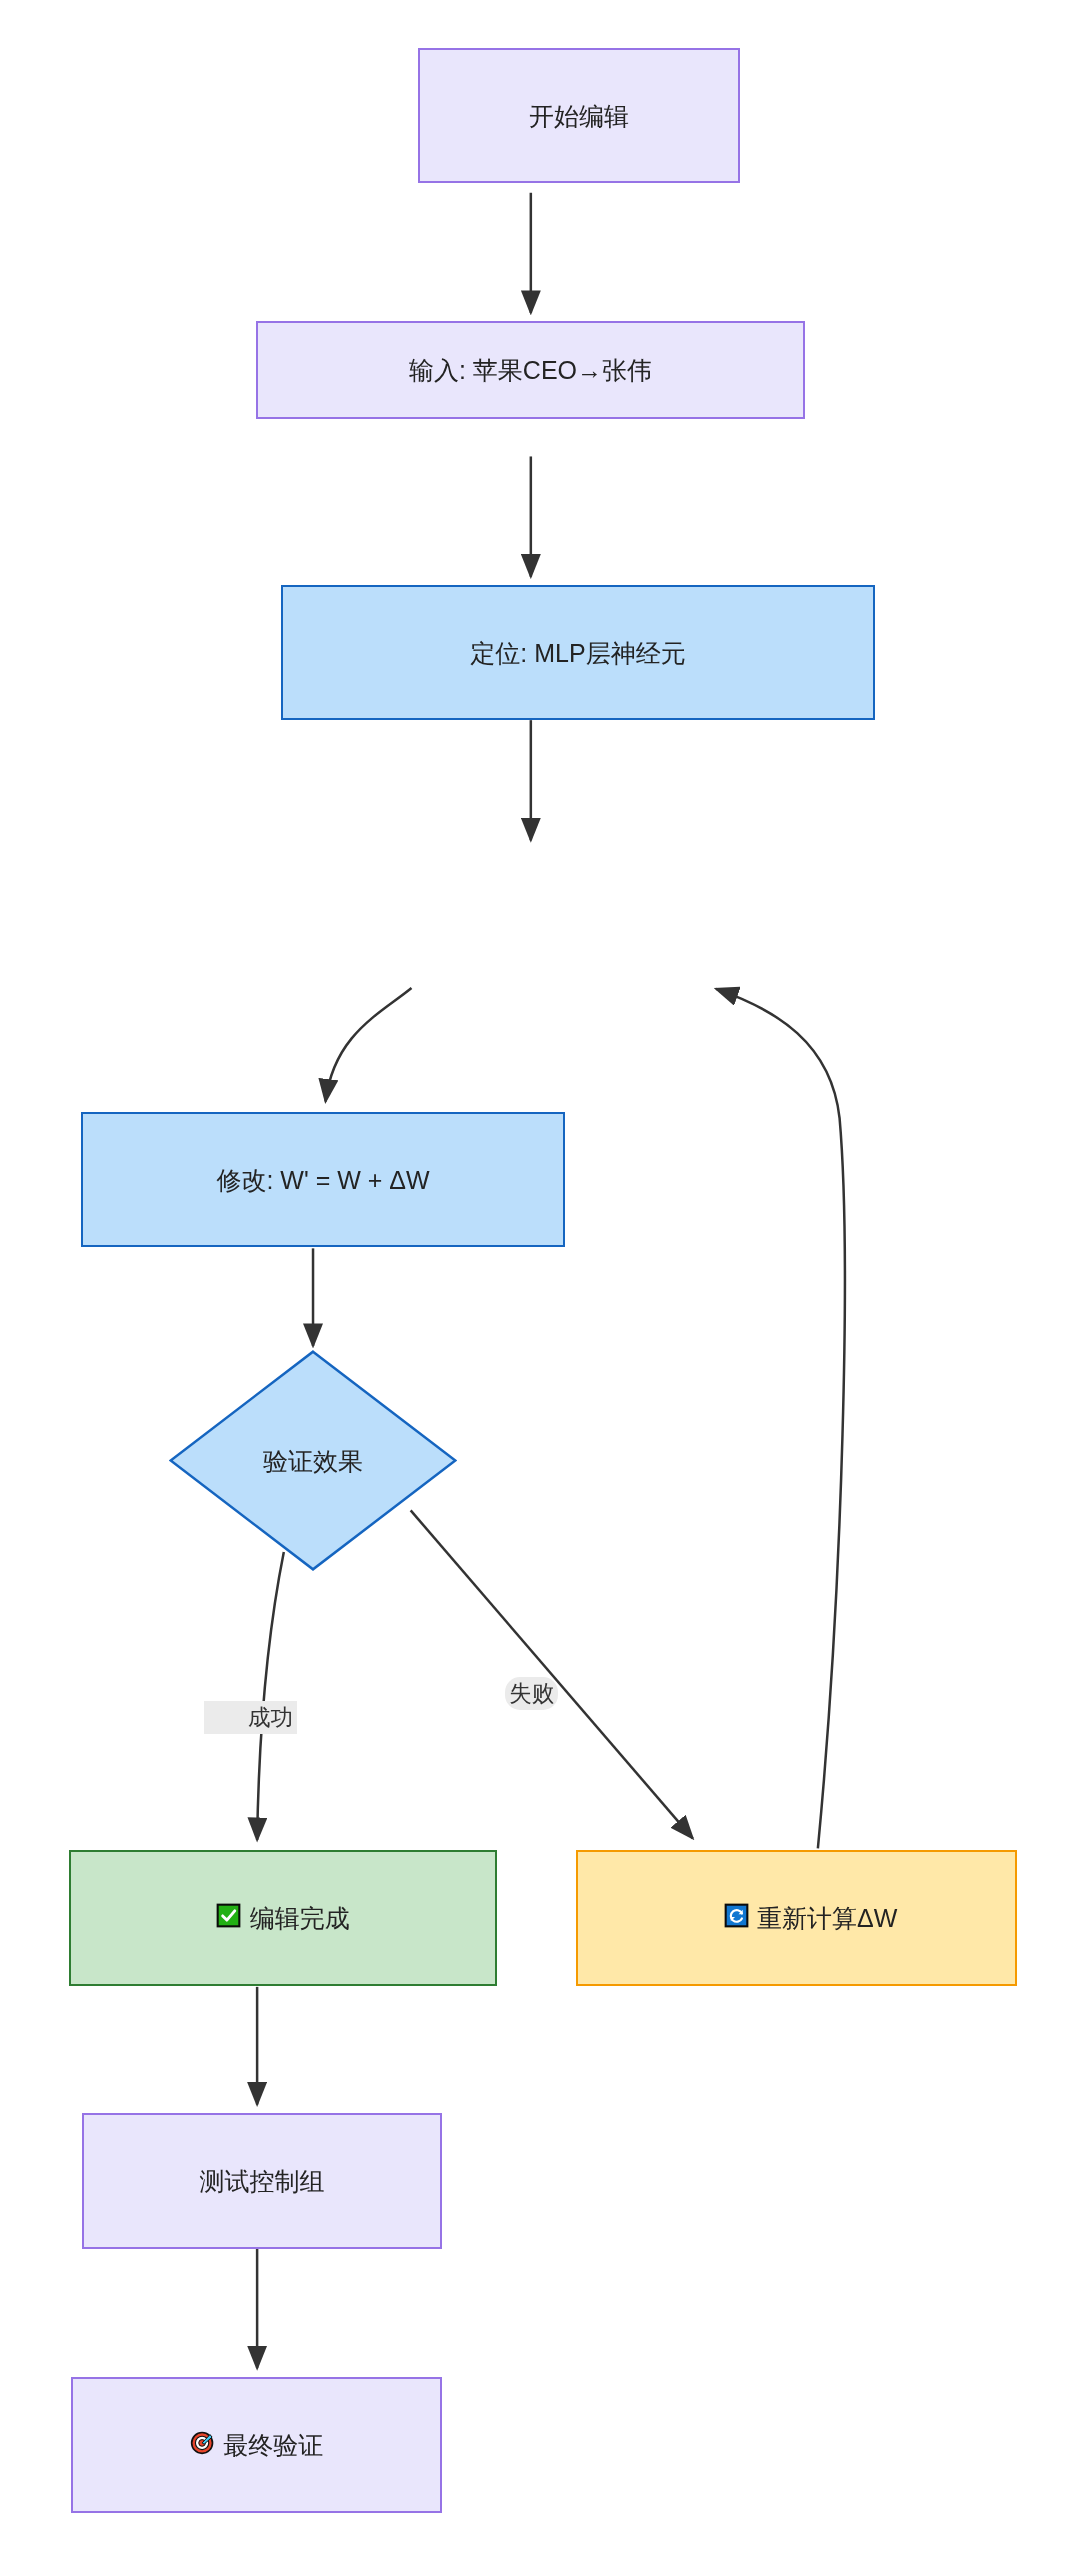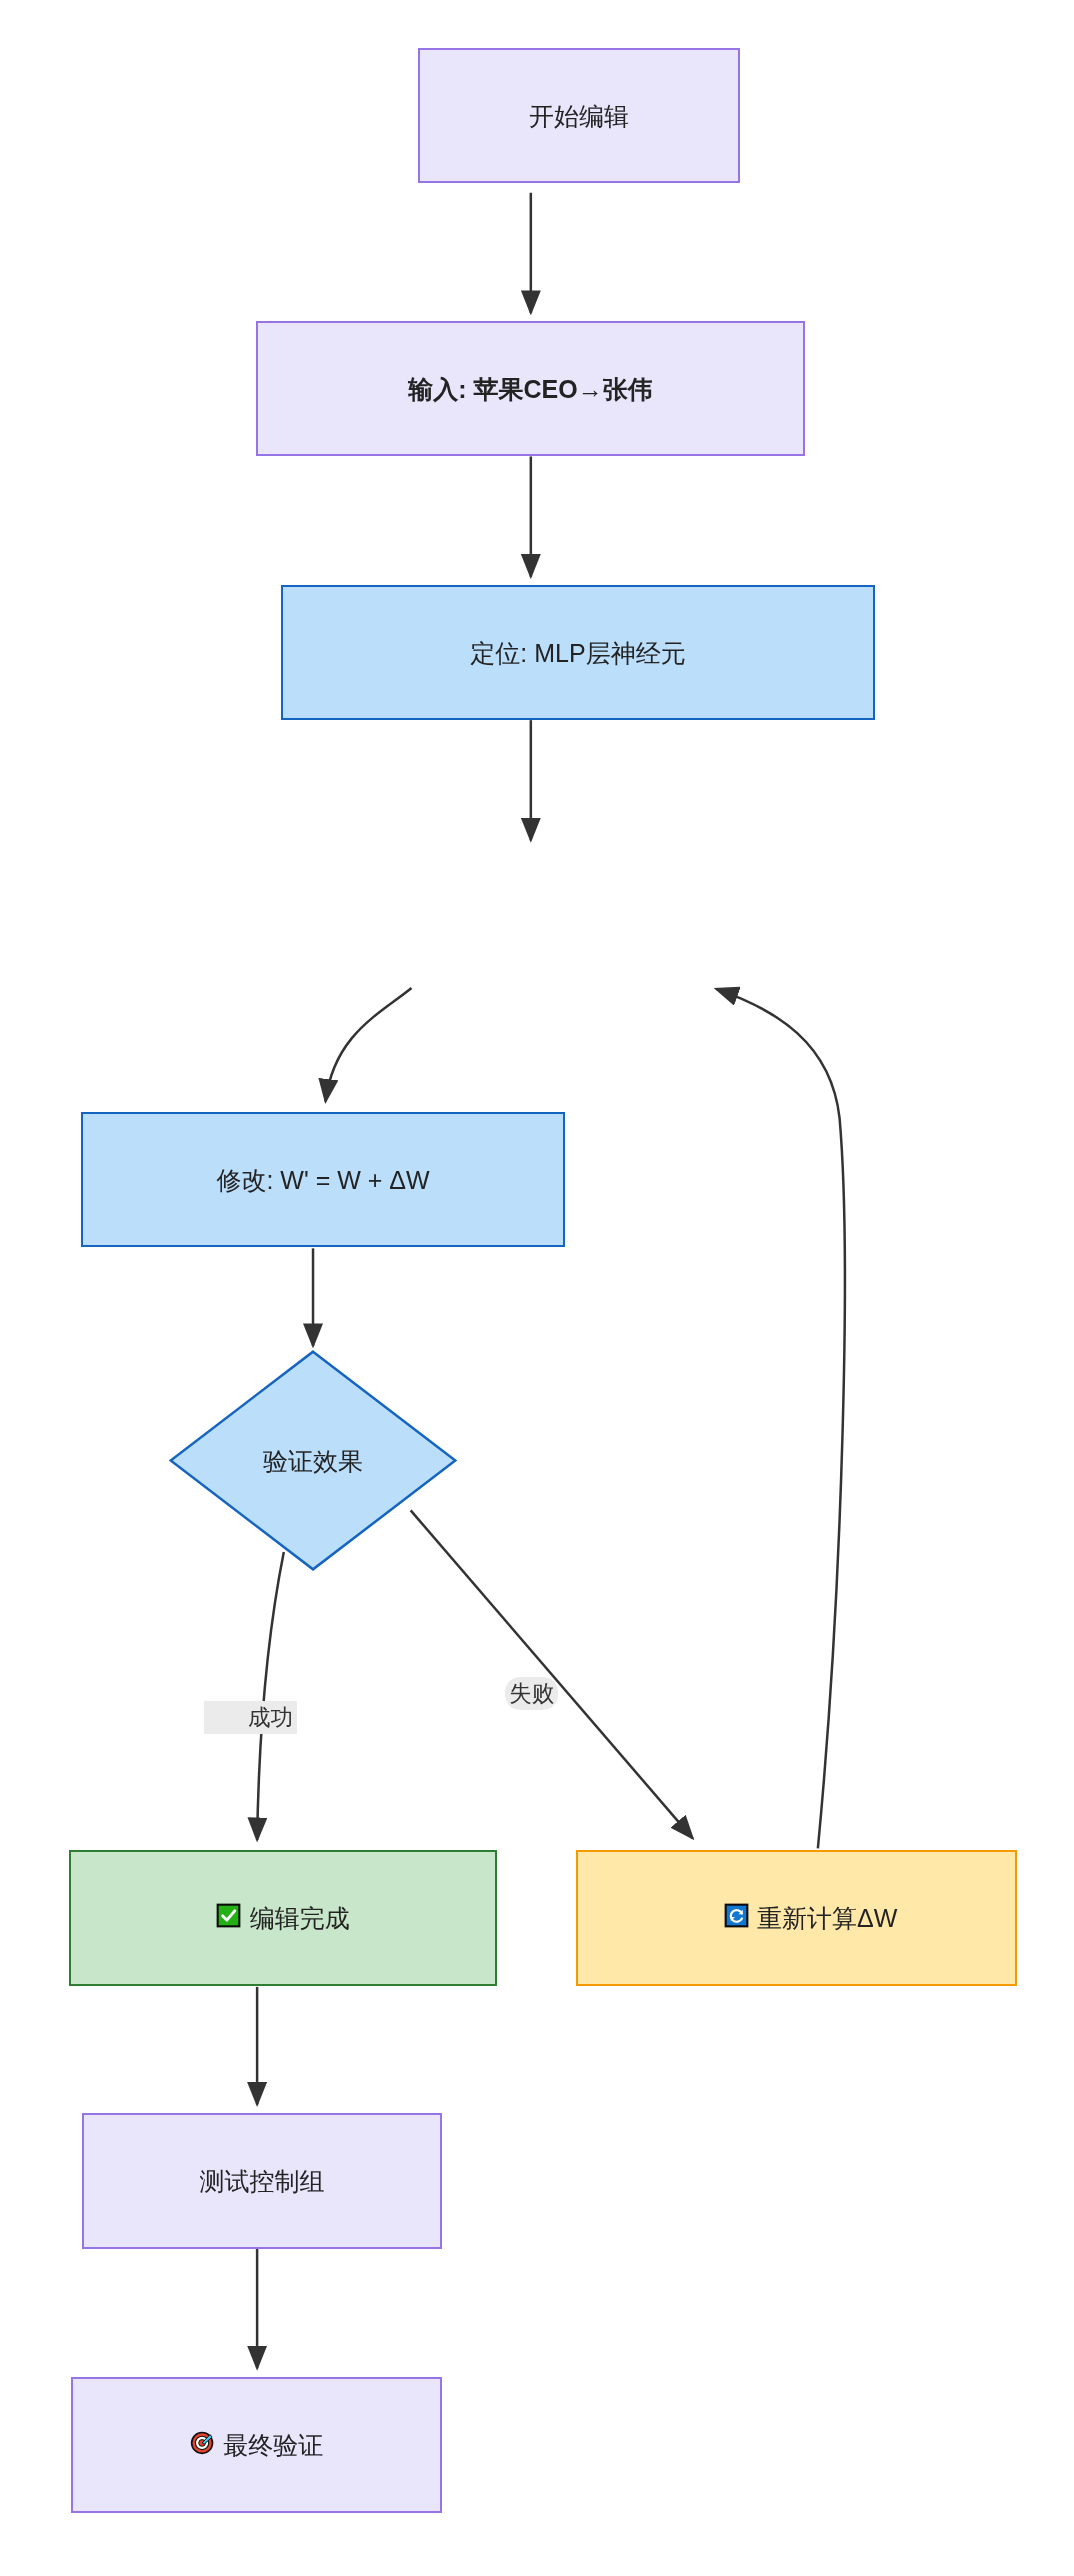--- a/index.html
+++ b/index.html
@@ -127,21 +127,21 @@
 
     <path d="M 308,2695 L 308,2838" fill="none" stroke="#333333" stroke-width="3" marker-end="url(#arrowhead)"></path>
   </svg>
 
   <div class="node node-rect fill-purple" style="left:370px; top:48px; width:322px; height:135px;margin-left:48px;">
     <span class="node-label">
       <span>开始编辑</span>
     </span>
   </div>
 
-  <div class="node node-rect fill-purple" style="left:256px; top:321px; width:549px; height:135px;font-weight:bold;">
+  <div class="node node-rect fill-purple" style="left:256px; top:321px; width:549px; height:98px;">
     <span class="node-label">
       <span>输入: 苹果CEO→张伟</span>
     </span>
   </div>
 
   <div class="node node-rect fill-blue" style="left:281px; top:585px; width:594px; height:135px;">
     <span class="node-label">
       <span>定位: MLP层神经元</span>
     </span>
   </div>

